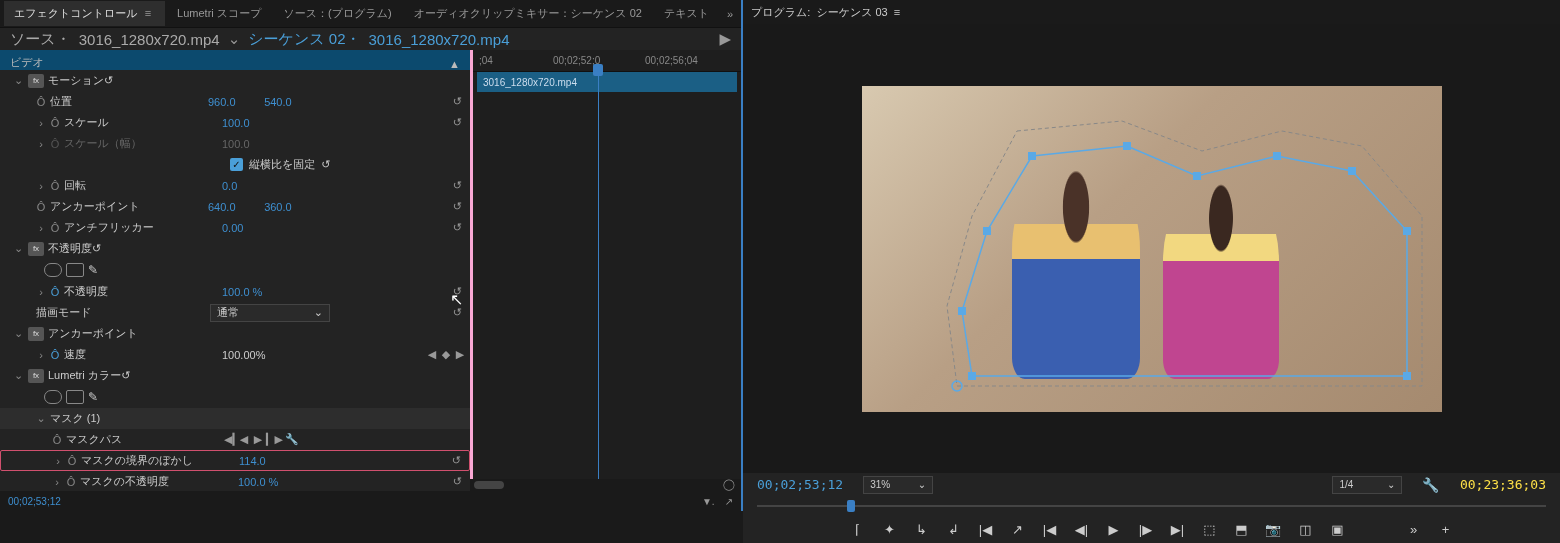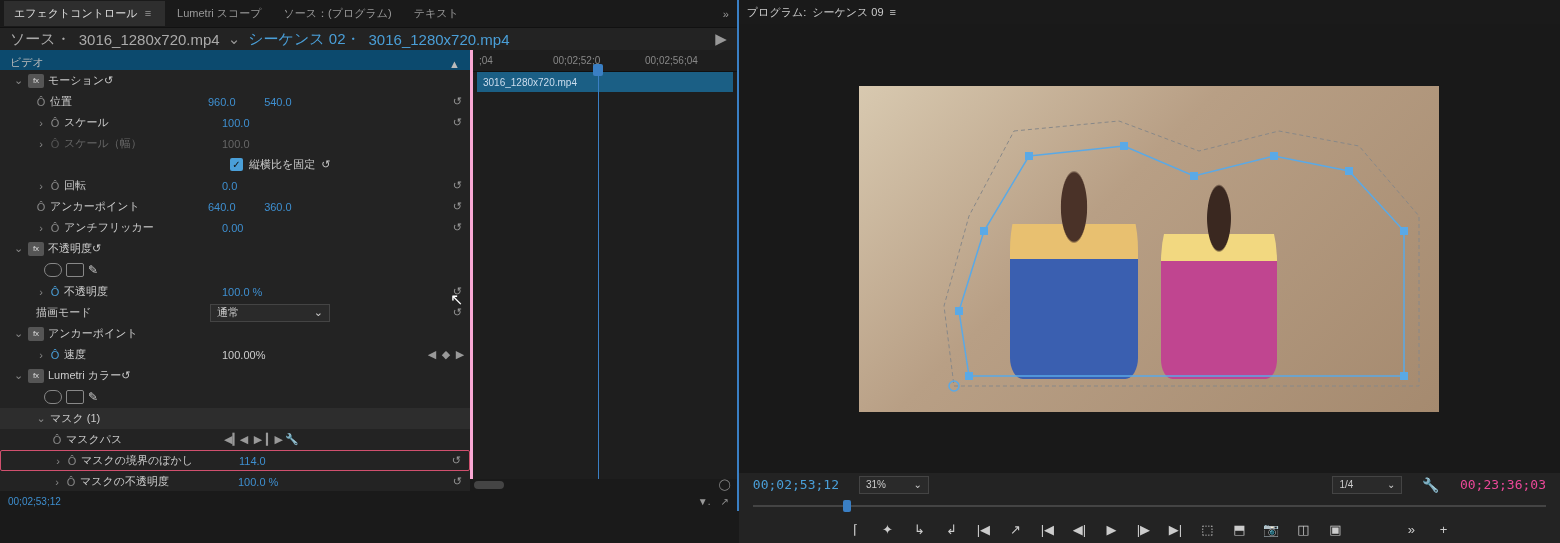--- a/index.html
+++ b/index.html
@@ -70,21 +70,21 @@
 .photo::before { content:""; position:absolute; left:26%; top:24%; width:22%; height:66%; background: radial-gradient(ellipse at 50% 20%, #4a3228 0%, #4a3228 14%, #0000 15%), linear-gradient(180deg, #0000 0 28%, #e8c070 28% 44%, #3a5fb0 44% 100%); border-radius: 40% 40% 10% 10%; }
 .photo::after { content:""; position:absolute; left:52%; top:30%; width:20%; height:60%; background: radial-gradient(ellipse at 50% 18%, #3a2820 0%, #3a2820 14%, #0000 15%), linear-gradient(180deg, #0000 0 26%, #f2d880 26% 40%, #c04590 40% 100%); border-radius: 40% 40% 10% 10%; }
 .mask-overlay { position: absolute; inset: 0; }
 .mask-poly { fill: none; stroke: #5aa9e6; stroke-width: 1.5; }
 .mask-poly-dash { fill: none; stroke: #888; stroke-width: 1; stroke-dasharray: 4 3; }
 .mask-handle { fill: #5aa9e6; }
 
 .prog-ctrl { height: 70px; background: #232323; display: flex; flex-direction: column; }
 .zoom-row { height: 24px; display: flex; align-items: center; padding: 0 14px; gap: 20px; }
 .tc { color: #4a9fd8; font-size: 13px; font-family: monospace; }
-.tc.white { color: #ec4899; }
+.tc.white { color: #fde047; }
 .zoom-dd { width: 70px; height: 18px; background: #2a2a2a; border: 1px solid #444; display: flex; align-items: center; justify-content: space-between; padding: 0 6px; color: #ccc; font-size: 10px; }
 .spacer { flex: 1; }
 .scrub { height: 16px; position: relative; margin: 2px 14px; }
 .scrub-track { position: absolute; top: 7px; left: 0; right: 0; height: 2px; background: #444; }
 .scrub-head { position: absolute; top: 2px; width: 8px; height: 12px; background: #3a7fc4; border-radius: 2px; }
 .transport { height: 28px; display: flex; align-items: center; justify-content: center; gap: 14px; color: #ccc; }
 .transport .btn { width: 18px; text-align: center; cursor: pointer; font-size: 13px; }
 .wrench { color: #ccc; font-size: 14px; }
 
 
@@ -92,20 +92,21 @@
 .scroll-thin .thumb { position: absolute; left: 4px; width: 30px; top: 2px; height: 8px; background: #444; border-radius: 4px; }
 </style>
 </head>
 <body>
 
 <div class="left-panel">
   <div class="tab-bar">
     <div class="tab active"><span>エフェクトコントロール</span> <span class="tab-menu">≡</span></div>
     <div class="tab">Lumetri スコープ</div>
     <div class="tab">ソース：(プログラム)</div>
+    <div class="tab">オーディオクリップミキサー：シーケンス 02</div>
     <div class="tab">テキスト</div>
     <div class="spacer"></div>
     <div class="tab-menu">»</div>
   </div>
 
   <div class="source-line">
     <span>ソース・</span>
     <span>3016_1280x720.mp4</span>
     <span class="play-tri">⌄</span>
     <span class="source-link">シーケンス 02・</span>
@@ -294,21 +295,21 @@
     <div class="footer-icons">
       <span>▼.</span>
       <span>↗</span>
     </div>
   </div>
 </div>
 
 <div class="right-panel">
   <div class="prog-tab-bar">
     <span class="prog-label">プログラム:</span>
-    <span class="prog-label">シーケンス 09</span>
+    <span class="prog-label">シーケンス 03</span>
     <span>≡</span>
   </div>
 
   <div class="monitor-area">
     <div class="monitor-img">
       <div class="photo"></div>
       <svg class="mask-overlay" viewBox="0 0 580 326">
         <polygon class="mask-poly-dash" points="155,45 260,35 340,65 420,45 500,60 560,130 560,300 95,300 85,220 110,130"></polygon>
         <polygon class="mask-poly" points="170,70 265,60 335,90 415,70 490,85 545,145 545,290 110,290 100,225 125,145"></polygon>
         <g>

